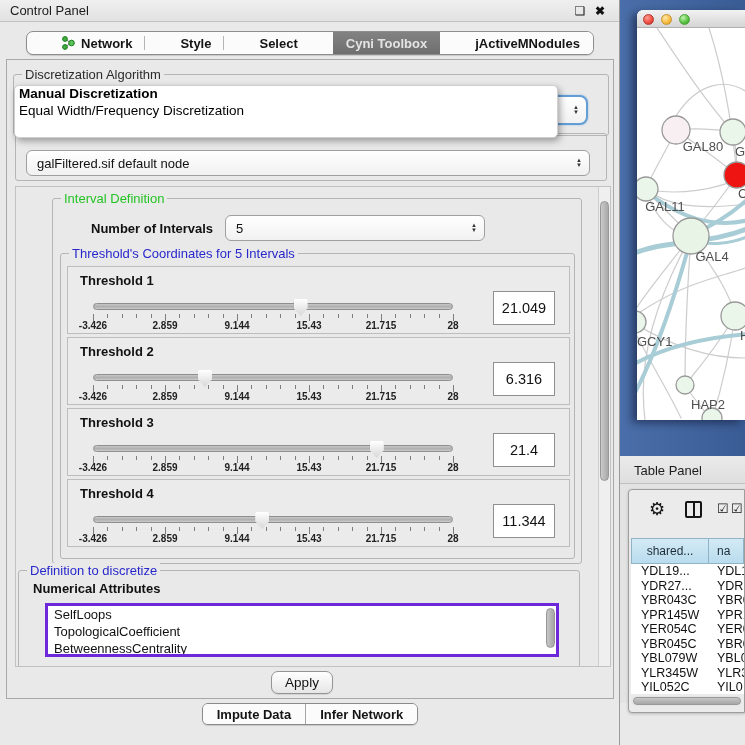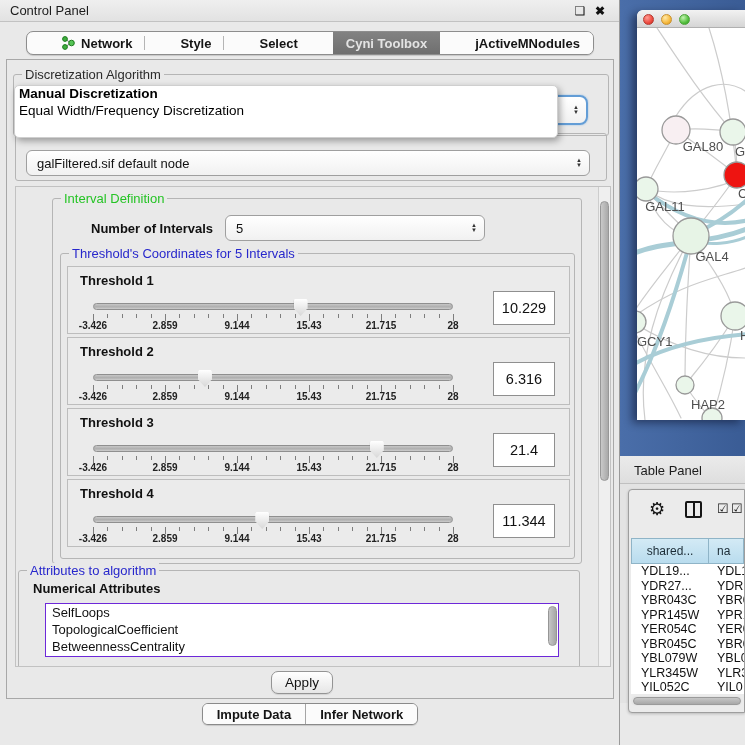--- a/index.html
+++ b/index.html
@@ -64,21 +64,21 @@
   .tickrow{position:absolute;left:25px;top:47px;width:360px;height:8px;}
   .tick{position:absolute;top:0;width:1px;background:#7d7d7d;height:4px;}
   .tick.major{height:7px;}
   .ticklabels{position:absolute;left:25px;top:53px;width:360px;height:12px;}
   .ticklabel{position:absolute;transform:translateX(-50%);font-size:10px;font-weight:bold;color:#222;white-space:nowrap;}
   .value-box{position:absolute;right:14px;top:24px;width:62px;height:34px;background:#fff;border:1px solid #8f8f8f;
     font-size:14.5px;color:#111;display:flex;align-items:center;justify-content:center;cursor:text;}
 
   
   .attr-title{position:absolute;font-size:13px;font-weight:bold;color:#111;}
-  .listbox{position:absolute;background:#fff;border:1px solid #6d28d9;overflow:hidden;}
+  .listbox{position:absolute;background:#fff;border:3px solid #6d28d9;overflow:hidden;}
   .list-item{font-size:13px;color:#111;padding-left:6px;height:17px;line-height:17px;white-space:nowrap;cursor:default;}
   .listbox .vthumb{position:absolute;right:1px;top:2px;width:9px;height:40px;border-radius:5px;background:linear-gradient(90deg,#c6c6c6,#a6a6a6);border:1px solid #969696;}
 
   .apply-btn{position:absolute;left:264px;top:611px;width:62px;height:23px;border:1px solid #949494;border-radius:7px;
     background:linear-gradient(#ffffff,#e6e6e6);font-size:13.5px;color:#111;display:flex;align-items:center;justify-content:center;cursor:pointer;box-shadow:0 1px 1px rgba(0,0,0,.1);}
 
   
   .bottom-tabs{position:absolute;left:0;top:703px;width:620px;height:23px;display:flex;justify-content:center;}
   .btabgroup{display:flex;border:1px solid #8a8a8a;border-radius:6px;overflow:hidden;height:22px;background:#fbfbfb;box-shadow:0 1px 1px rgba(0,0,0,.15);}
   .btab{display:flex;align-items:center;padding:0 14px;font-size:13px;font-weight:600;color:#141414;background:#fbfbfb;border-right:1px solid #a5a5a5;cursor:default;}
@@ -241,21 +241,21 @@
                     <div class="tick major" style="left: 100%;"></div>
                   </div>
                   <div class="ticklabels">
                     <span class="ticklabel" style="left: 0%;">-3.426</span>
                     <span class="ticklabel" style="left: 20%;">2.859</span>
                     <span class="ticklabel" style="left: 40%;">9.144</span>
                     <span class="ticklabel" style="left: 60%;">15.43</span>
                     <span class="ticklabel" style="left: 80%;">21.715</span>
                     <span class="ticklabel" style="left: 100%;">28</span>
                   </div>
-                  <div class="value-box">10.229</div>
+                  <div class="value-box">21.049</div>
                 </div>
                 <div class="threshold-panel" style="top: 83px;">
                   <div class="th-label">Threshold 2</div>
                   <div class="track">
                     <div class="thumb-slider" style="left: 30.9998%;"></div>
                   </div>
                   <div class="tickrow">
                     <div class="tick major" style="left: 0%;"></div>
                     <div class="tick" style="left: 4%;"></div>
                     <div class="tick" style="left: 8%;"></div>
@@ -377,21 +377,21 @@
                     <span class="ticklabel" style="left: 80%;">21.715</span>
                     <span class="ticklabel" style="left: 100%;">28</span>
                   </div>
                   <div class="value-box">11.344</div>
                 </div>
               </div>
           </div>
         </div>
 
         <div class="groupbox" style="left:2px;top:383px;width:562px;height:130px;">
-          <span class="grouplabel blue">Attributes to algorithm</span>
+          <span class="grouplabel blue">Definition to discretize</span>
           <span class="attr-title" style="left:14px;top:10px;">Numerical Attributes</span>
           <div class="listbox" style="left:26px;top:32px;width:514px;height:54px;">
             <div id="attr-items">
                 <div class="list-item">SelfLoops</div>
                 <div class="list-item">TopologicalCoefficient</div>
                 <div class="list-item">BetweennessCentrality</div>
               </div>
             <div class="vthumb"></div>
           </div>
         </div>

